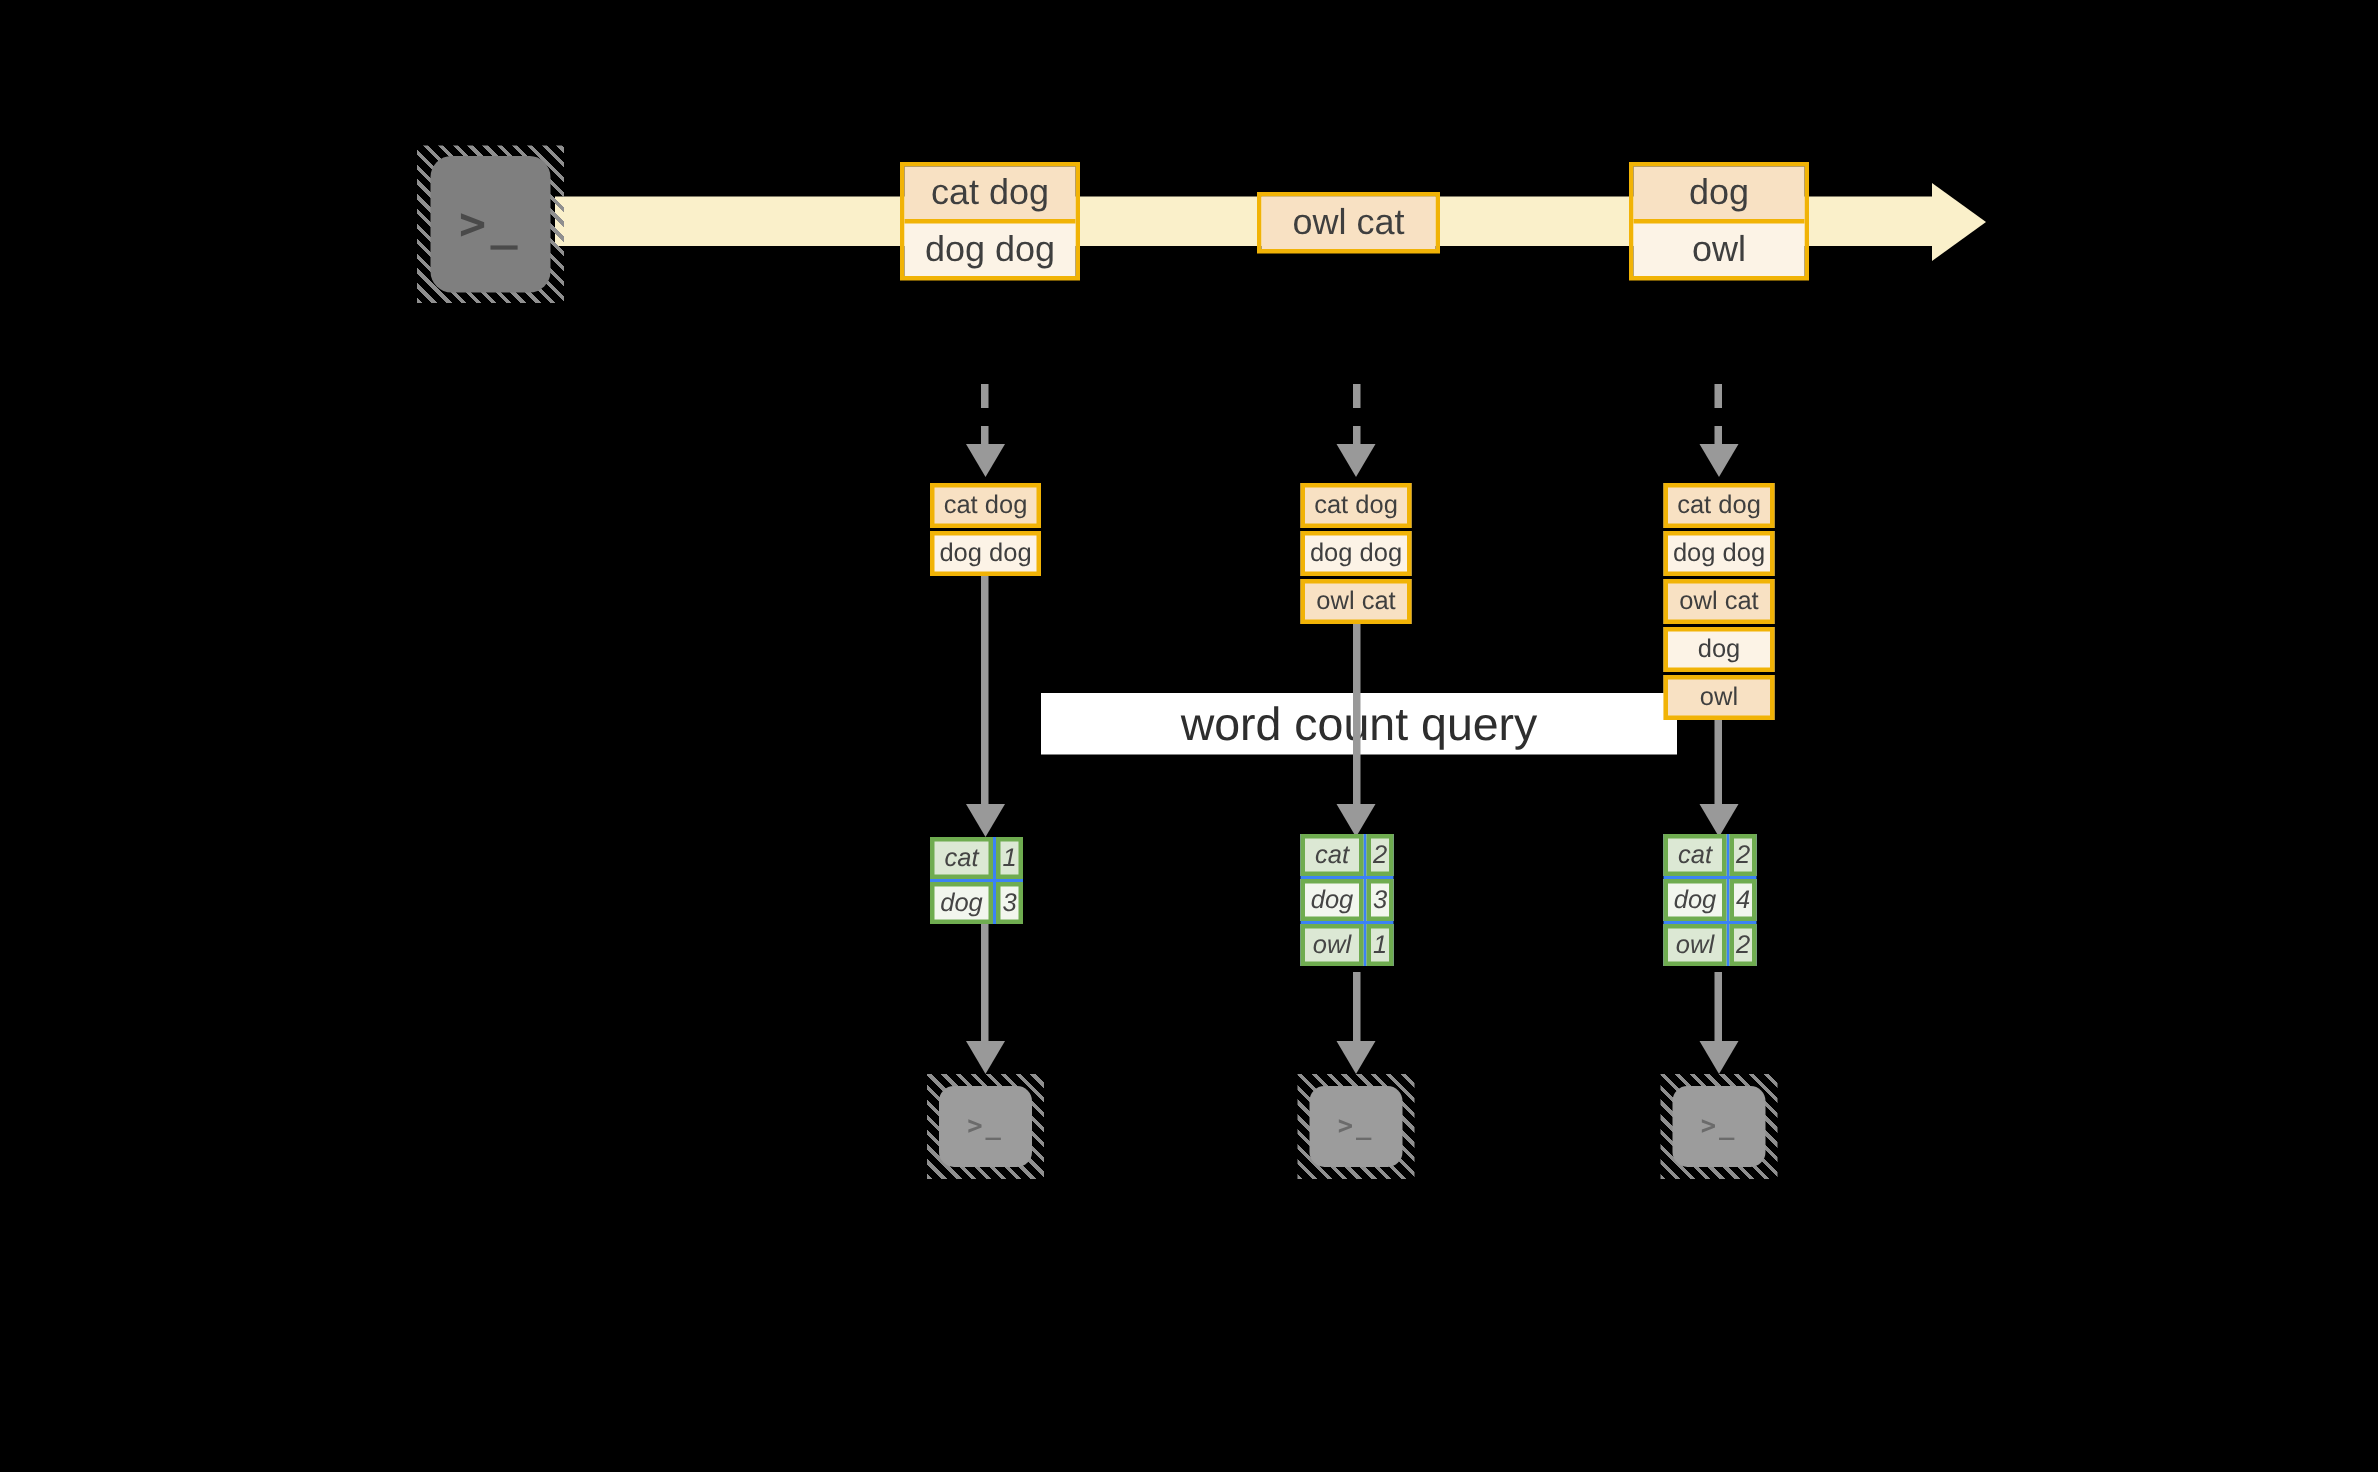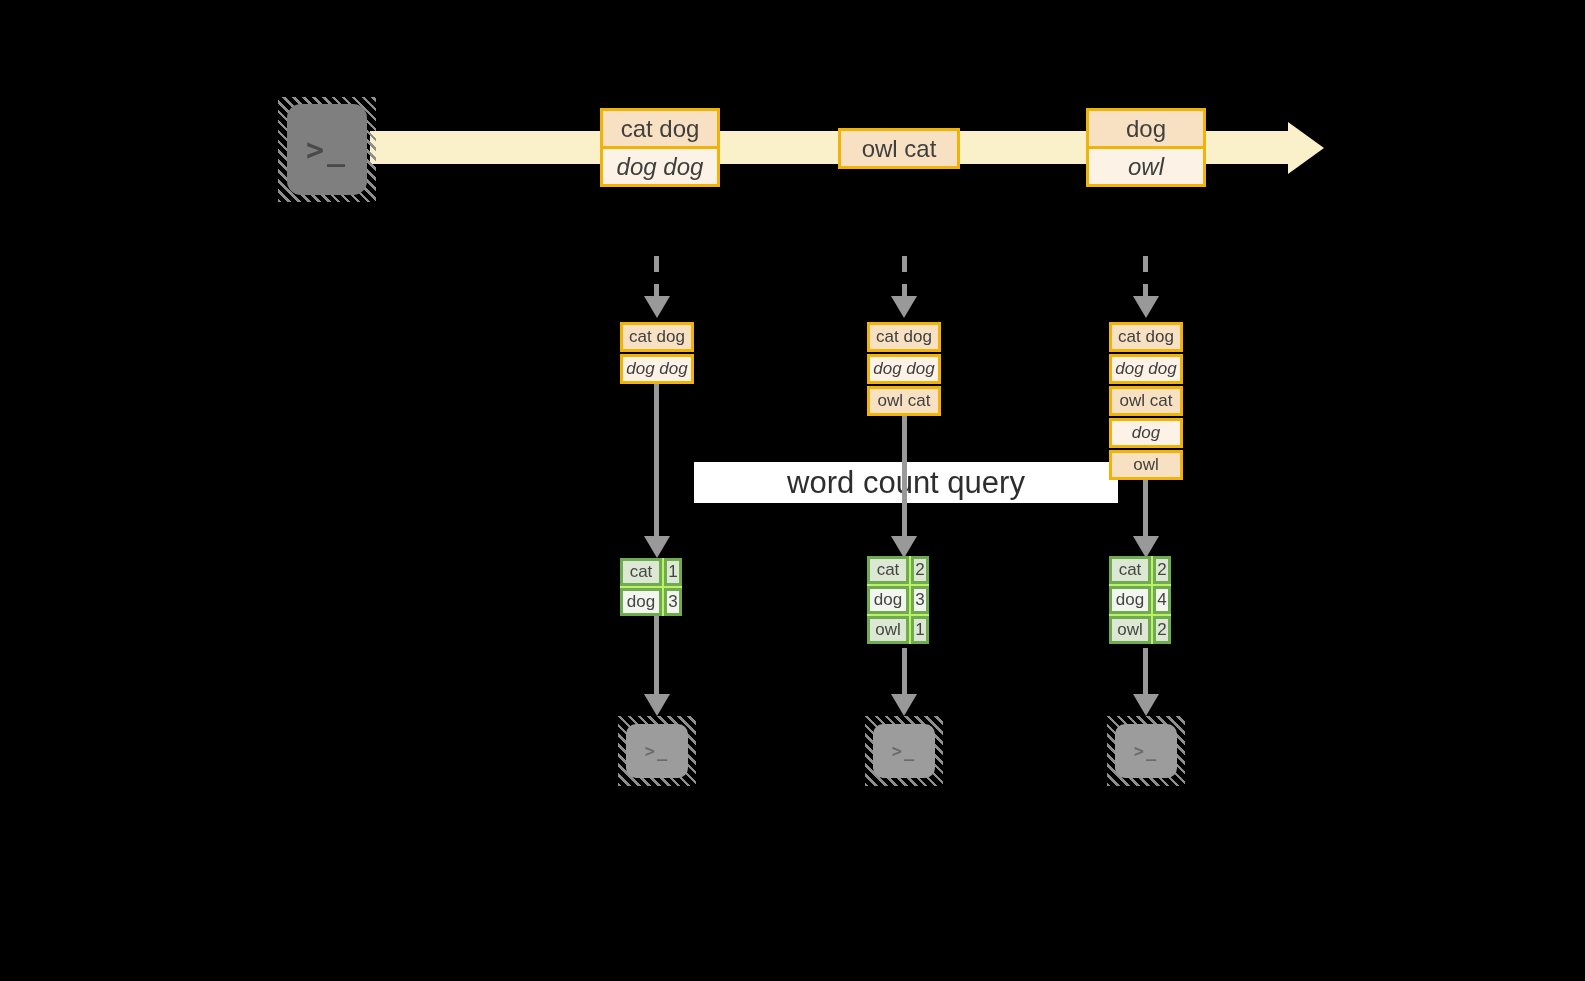--- a/index.html
+++ b/index.html
@@ -22,41 +22,41 @@
   .prompt{font-family:"DejaVu Sans Mono",monospace;font-weight:bold;}
   .src .prompt{font-size:30px;color:#4A4A4A;letter-spacing:3px;}
   .out .prompt{font-size:17px;color:#6B6B6B;letter-spacing:2px;}
 
   
   .ebox{position:absolute;border:3px solid #F1B306;z-index:2;}
   .ecell{height:35px;display:flex;align-items:center;justify-content:center;
          font-size:24px;color:#3F3F3F;}
   .ecell + .ecell{border-top:3px solid #F1B306;}
   .cellA{background:#F8E1C3;}
-  .cellB{background:#FCF3E6;font-style:italic;}
+  .cellB{background:#FCF3E6;}
 
   
   .stack{position:absolute;width:74px;display:flex;flex-direction:column;gap:2px;z-index:4;}
   .scell{border:3px solid #F1B306;height:24px;display:flex;align-items:center;
          justify-content:center;font-size:17px;color:#3F3F3F;}
 
   
   .vline{position:absolute;width:5px;background:#999;z-index:3;}
   .vline.dash{background:repeating-linear-gradient(180deg,#999 0 16px,transparent 16px 28px);}
   .vhead{position:absolute;width:0;height:0;border-left:13px solid transparent;
          border-right:13px solid transparent;border-top:22px solid #999;z-index:3;}
 
   
   .qband{position:absolute;left:694px;top:462px;width:424px;height:41px;background:#FFFFFF;
          z-index:2;display:flex;align-items:center;justify-content:center;
          font-size:31px;color:#2E2E2E;}
 
   
   .ctable{position:absolute;display:grid;grid-template-columns:42px 18px;gap:2px;
-          background:#bef264;z-index:4;}
+          background:#3b82f6;z-index:4;font-style:italic;}
   .tcell{border:3px solid #6FAC50;height:22px;display:flex;align-items:center;
          justify-content:center;font-size:17px;color:#454545;}
   .gcellA{background:#DCE8D4;}
   .gcellB{background:#F2F6EE;}
 </style>
 </head>
 <body>
 
 <div id="canvas">
 

